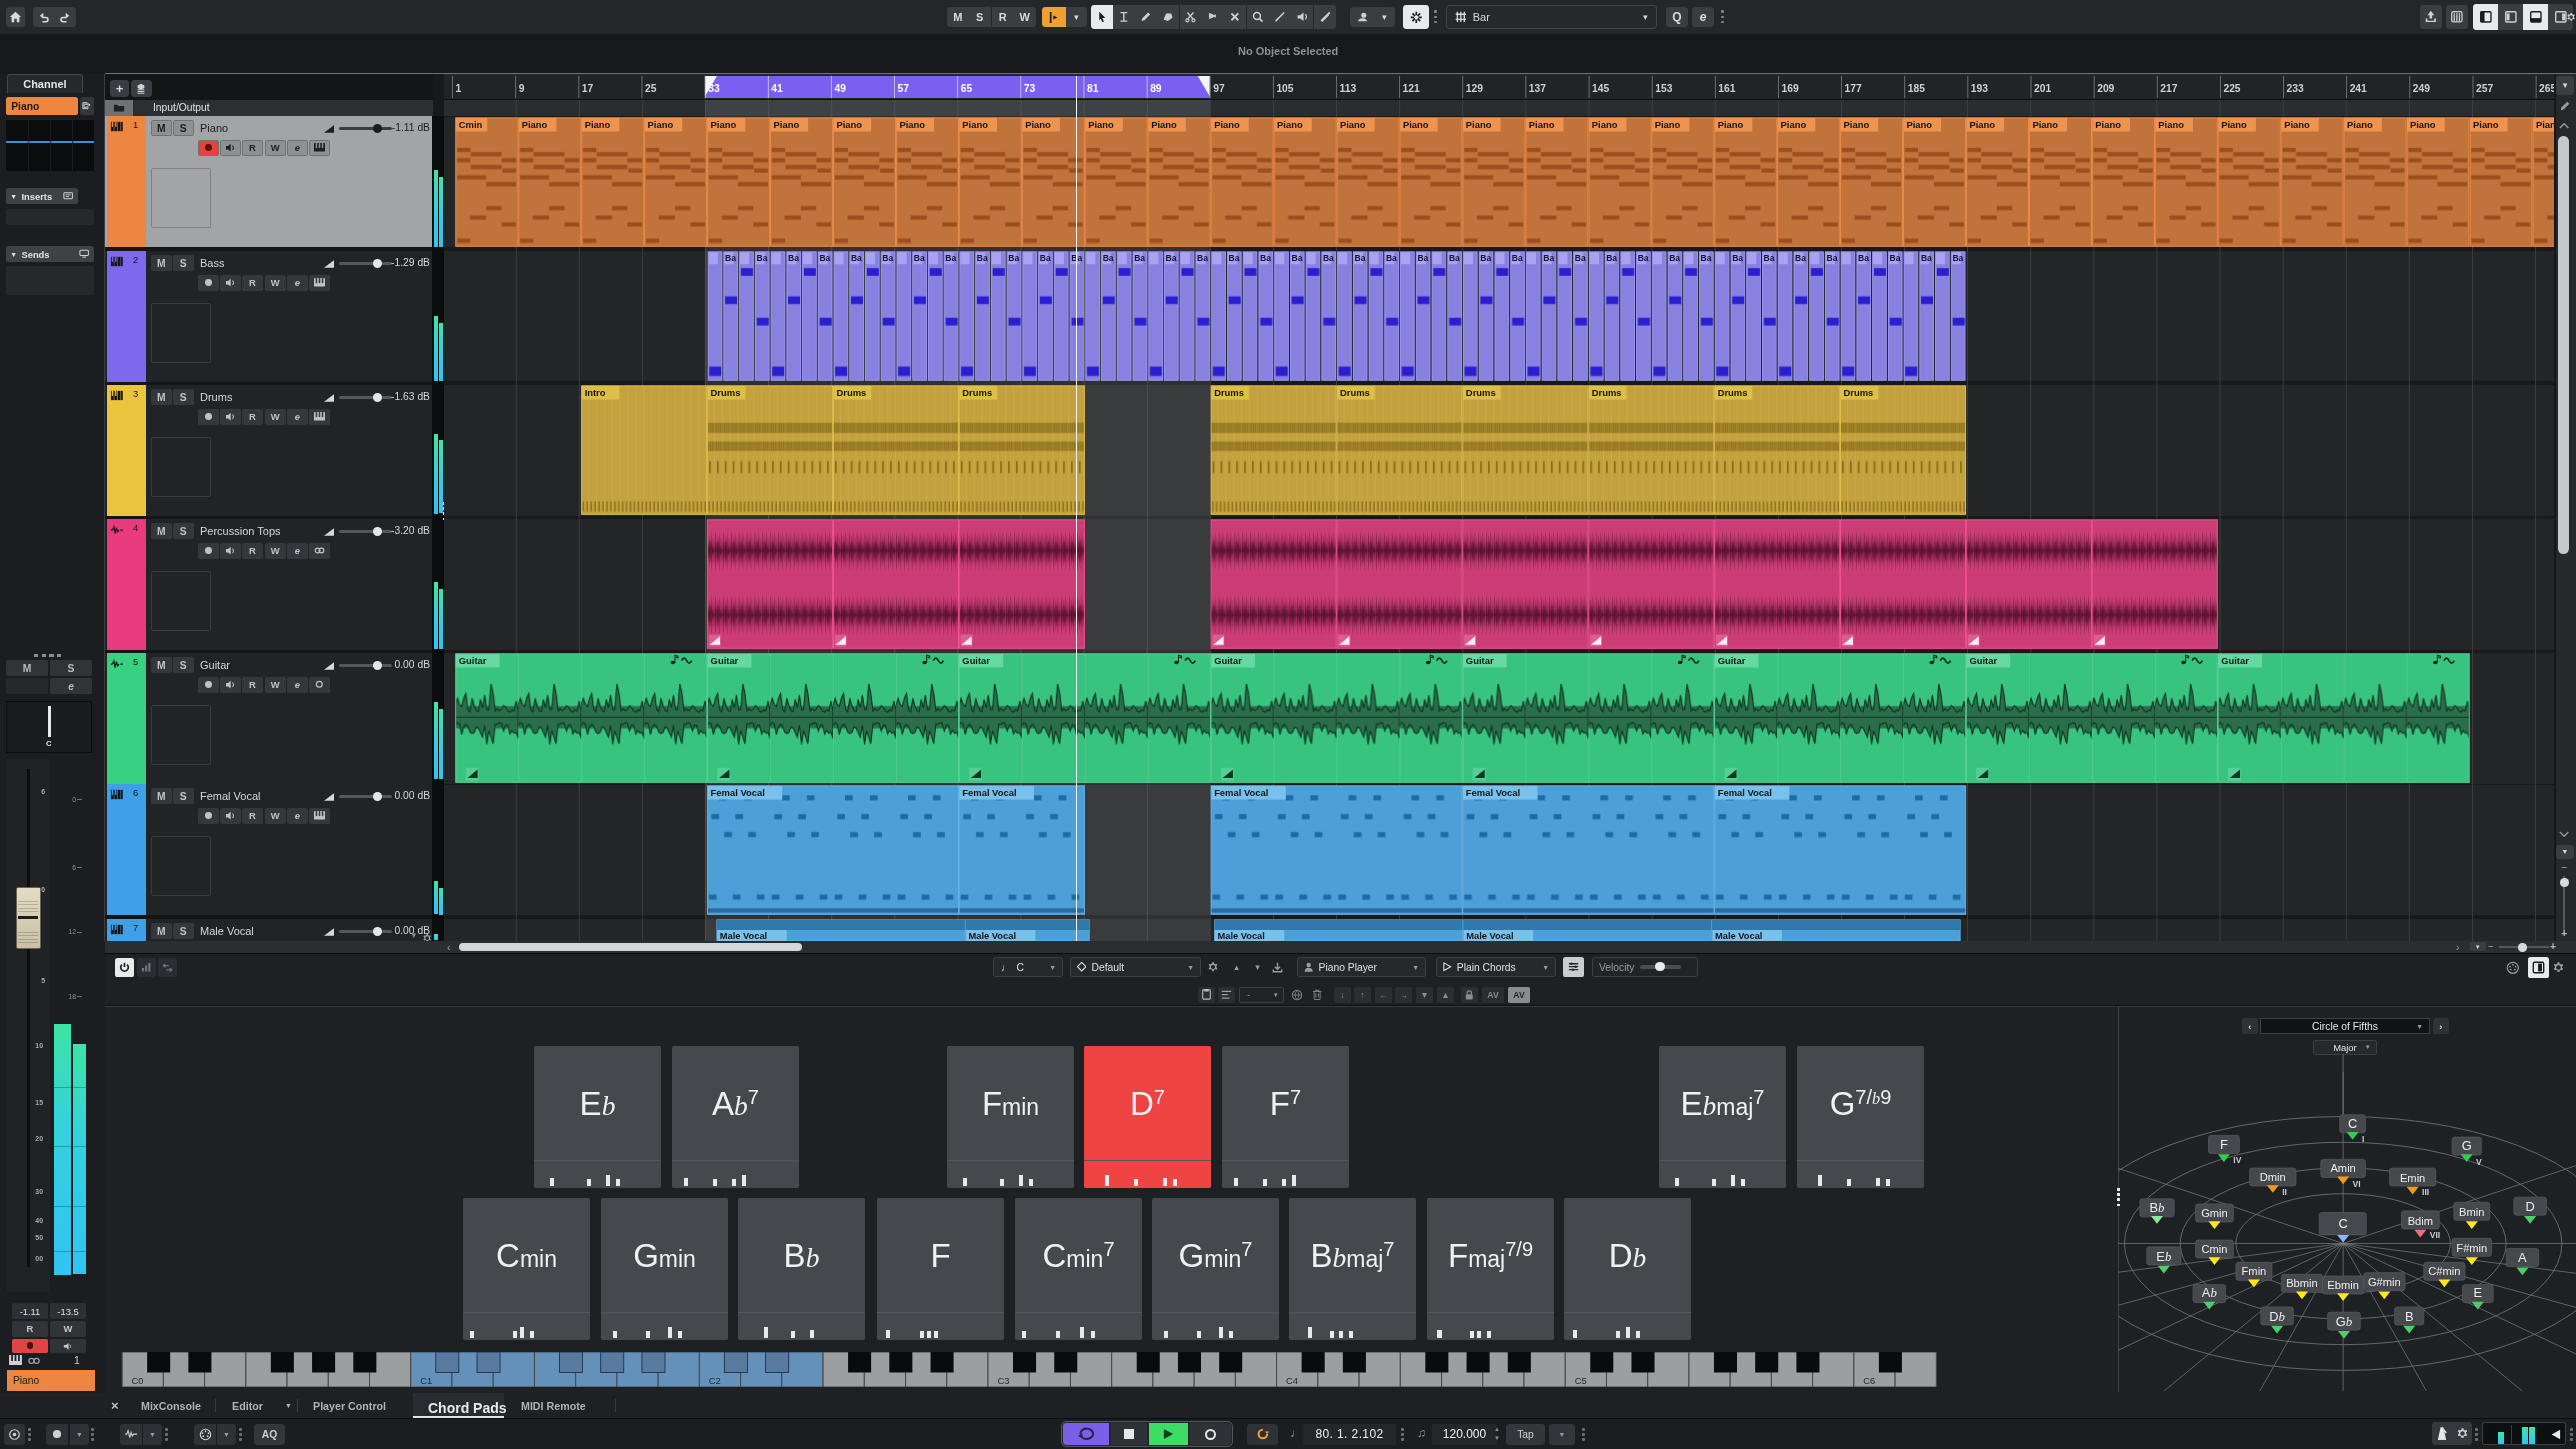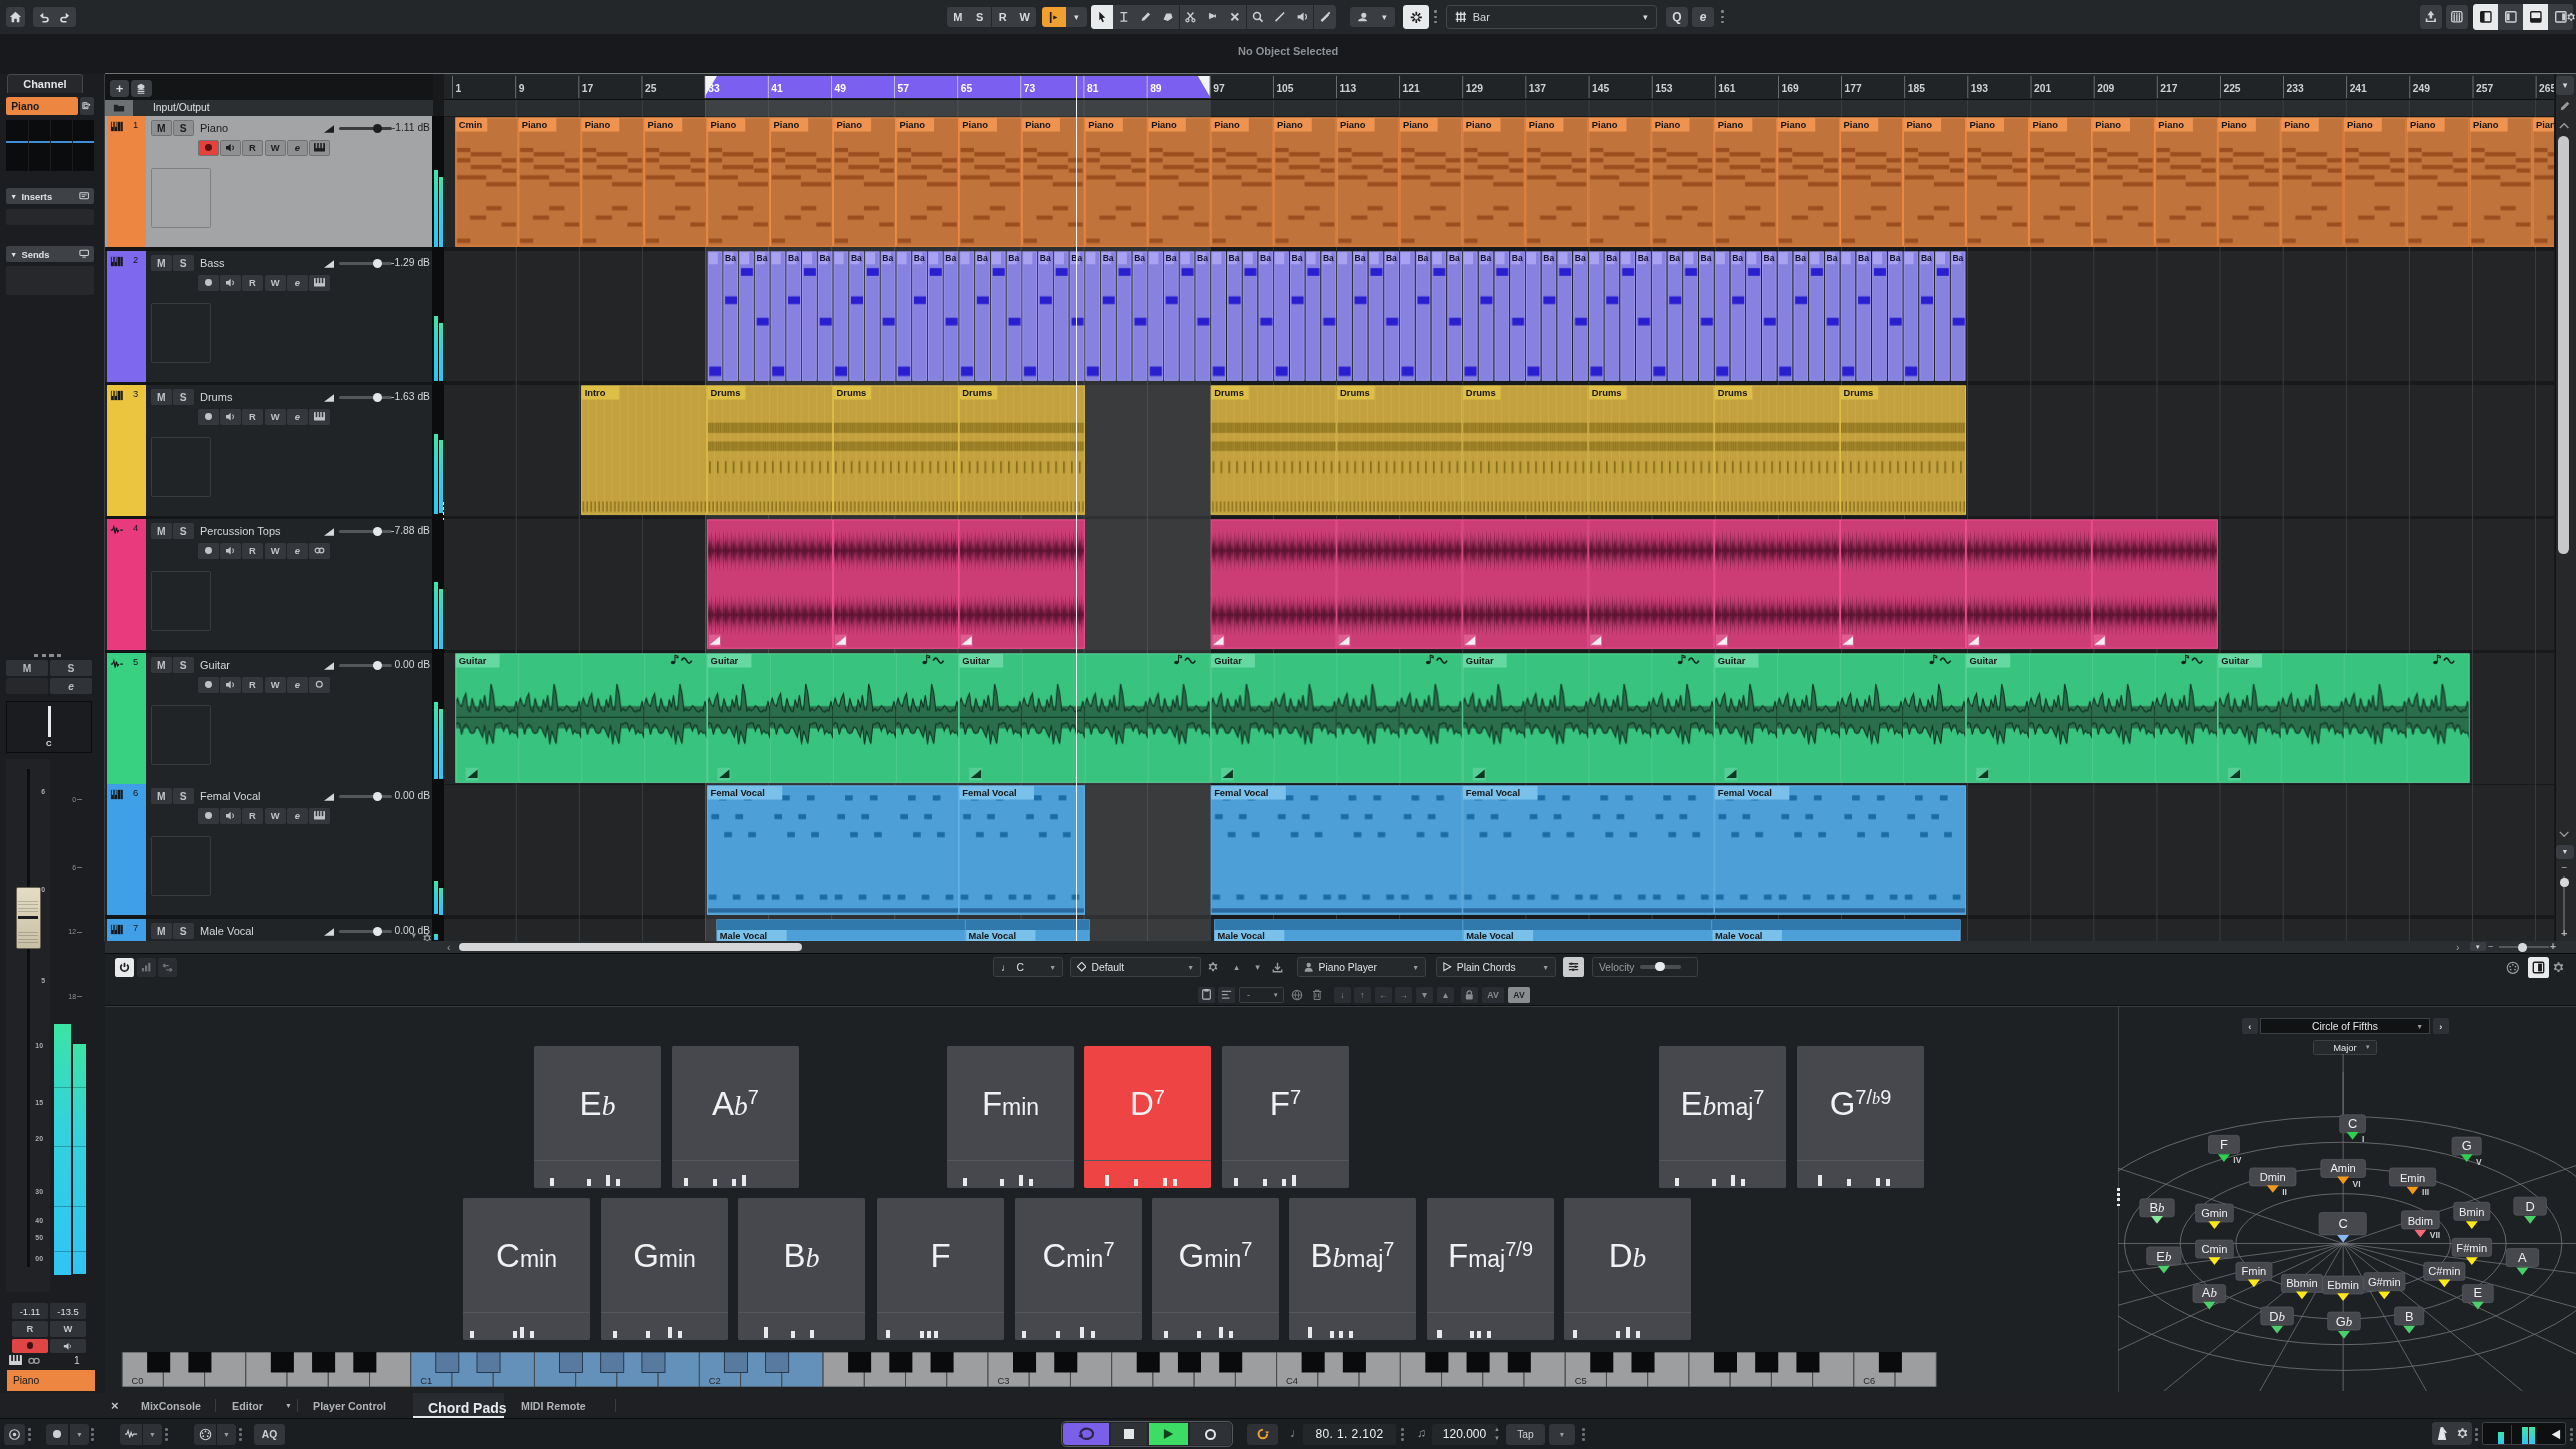--- a/index.html
+++ b/index.html
@@ -166,21 +166,21 @@
 <div class="abs" style="left:80px;top:97px;width:13.7px;height:18px;background:#33373b;border-radius:2.6px;display:flex;align-items:center;justify-content:center;">
     <svg width="9.4" height="9.4" viewBox="0 0 11 11">
       <path d="M1 2 h5 v2 h-1.5 v-0.5 h-2 v4 h2 V7 H7 v2 H1 Z M6 4.5 h3 M7.5 3 l2 1.5 -2 1.5" stroke="#d7d9db" stroke-width="1.1" fill="none"></path>
     </svg>
   </div>
 <div class="abs" style="left:6px;top:120px;width:88px;height:51px;background:#0b0c0d;"></div>
 <div class="abs" style="left:6px;top:141px;width:88px;height:1.7px;background:#3d8fd8;"></div>
 <div class="abs" style="left:27.5px;top:120px;width:0.9px;height:51px;background:#1a1c1e;"></div>
 <div class="abs" style="left:50px;top:120px;width:0.9px;height:51px;background:#1a1c1e;"></div>
 <div class="abs" style="left:72px;top:120px;width:0.9px;height:51px;background:#1a1c1e;"></div>
-<div class="abs" style="left:6px;top:188px;width:88px;height:16.3px;background:#3e4246;border-radius:2.6px;color:#dfe2e5;font-weight:bold;font-size:9.4px;display:flex;align-items:center;"><span style="font-size:6.9px;margin:0 4.3px;">▼</span>Inserts<svg width="10.3" height="9.4" viewBox="0 0 12 11" style="margin-left:auto;margin-right:4.3px;">
+<div class="abs" style="left:6px;top:188px;width:72px;height:16.3px;background:#3e4246;border-radius:2.6px;color:#dfe2e5;font-weight:bold;font-size:9.4px;display:flex;align-items:center;"><span style="font-size:6.9px;margin:0 4.3px;">▼</span>Inserts<svg width="10.3" height="9.4" viewBox="0 0 12 11" style="margin-left:auto;margin-right:4.3px;">
       <rect x="1" y="2" width="10" height="7" rx="1" fill="none" stroke="#cfd2d5" stroke-width="1.2"></rect>
       <path d="M3 4.5h6 M3 6.5h4" stroke="#cfd2d5" stroke-width="1"></path>
     </svg></div>
 <div class="abs" style="left:6px;top:209px;width:88px;height:16.3px;background:#26282b;border-radius:1.7px;"></div>
 <div class="abs" style="left:6px;top:246px;width:88px;height:16.3px;background:#3e4246;border-radius:2.6px;color:#dfe2e5;font-weight:bold;font-size:9.4px;display:flex;align-items:center;"><span style="font-size:6.9px;margin:0 4.3px;">▼</span>Sends<svg width="10.3" height="9.4" viewBox="0 0 12 11" style="margin-left:auto;margin-right:4.3px;">
       <rect x="1" y="1.5" width="10" height="6" rx="1" fill="none" stroke="#cfd2d5" stroke-width="1.2"></rect>
       <path d="M4 9.5h4" stroke="#cfd2d5" stroke-width="1.2"></path>
     </svg></div>
 <div class="abs" style="left:6px;top:266px;width:88px;height:29px;background:#26282b;border-radius:1.7px;"></div>
 <div class="abs" style="left:34px;top:654px;width:31px;height:2.6px;background:repeating-linear-gradient(90deg,#8a8d90 0 4.3px,transparent 4.3px 7.7px);"></div>
@@ -418,21 +418,21 @@
       </svg></div>
 <div style="position:absolute;left:28px;top:3.4px;font-size:9.4px;color:#16181a;">4</div>
 <div style="position:absolute;left:46px;top:4.3px;width:20.6px;height:15.5px;background:#34383c;border-radius:1.7px;color:#c0c3c6;font-weight:bold;font-size:10.3px;display:flex;align-items:center;justify-content:center;">M</div>
 <div style="position:absolute;left:68px;top:4.3px;width:20.6px;height:15.5px;background:#34383c;border-radius:1.7px;color:#c0c3c6;font-weight:bold;font-size:10.3px;display:flex;align-items:center;justify-content:center;">S</div>
 <div style="position:absolute;left:95px;top:6px;font-size:11px;color:#d5d7d9;white-space:nowrap;">Percussion Tops</div>
 <svg style="position:absolute;left:219px;top:9.4px;" width="10.3" height="7.7" viewBox="0 0 12 9">
       <path d="M0 9 L12 9 L12 0 Z" fill="#d5d7d9"></path>
     </svg>
 <div style="position:absolute;left:234px;top:11px;width:53px;height:3.4px;background:#54575a;border-radius:1.7px;"></div>
 <div style="position:absolute;left:268px;top:7.7px;width:9.4px;height:9.4px;border-radius:50%;background:#e4e6e8;"></div>
-<div style="position:absolute;left:273px;top:6px;width:52px;font-size:10.3px;color:#d5d7d9;text-align:right;">-7.88 dB</div>
+<div style="position:absolute;left:273px;top:6px;width:52px;font-size:10.3px;color:#d5d7d9;text-align:right;">-3.20 dB</div>
 <div style="position:absolute;left:93px;top:24px;width:20.6px;height:15.5px;background:#34383c;border-radius:1.7px;display:flex;">
       <div style="width:6.9px;height:6.9px;border-radius:50%;background:#c0c3c6;margin:auto;"></div>
     </div>
 <div style="position:absolute;left:115px;top:24px;width:20.6px;height:15.5px;background:#34383c;border-radius:1.7px;display:flex;">
       <svg width="9.4" height="9.4" viewBox="0 0 11 11" style="margin:auto;">
         <path d="M0 3.5 h2.5 l3-2.5 v9 l-3-2.5 H0 Z" fill="#c0c3c6"></path>
         <path d="M7.5 3 a3.2 3.2 0 0 1 0 5" stroke="#c0c3c6" fill="none" stroke-width="1.2"></path>
       </svg>
     </div>
 <div style="position:absolute;left:137px;top:24px;width:20.6px;height:15.5px;background:#34383c;border-radius:1.7px;display:flex;">

